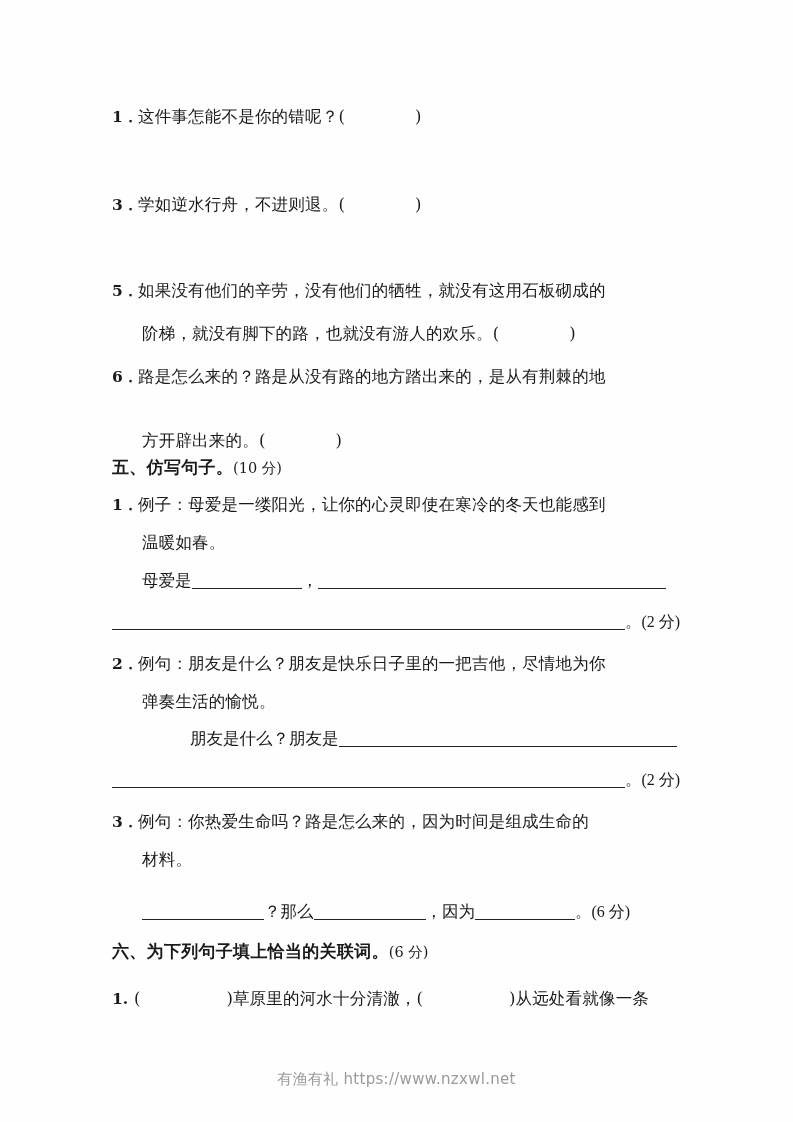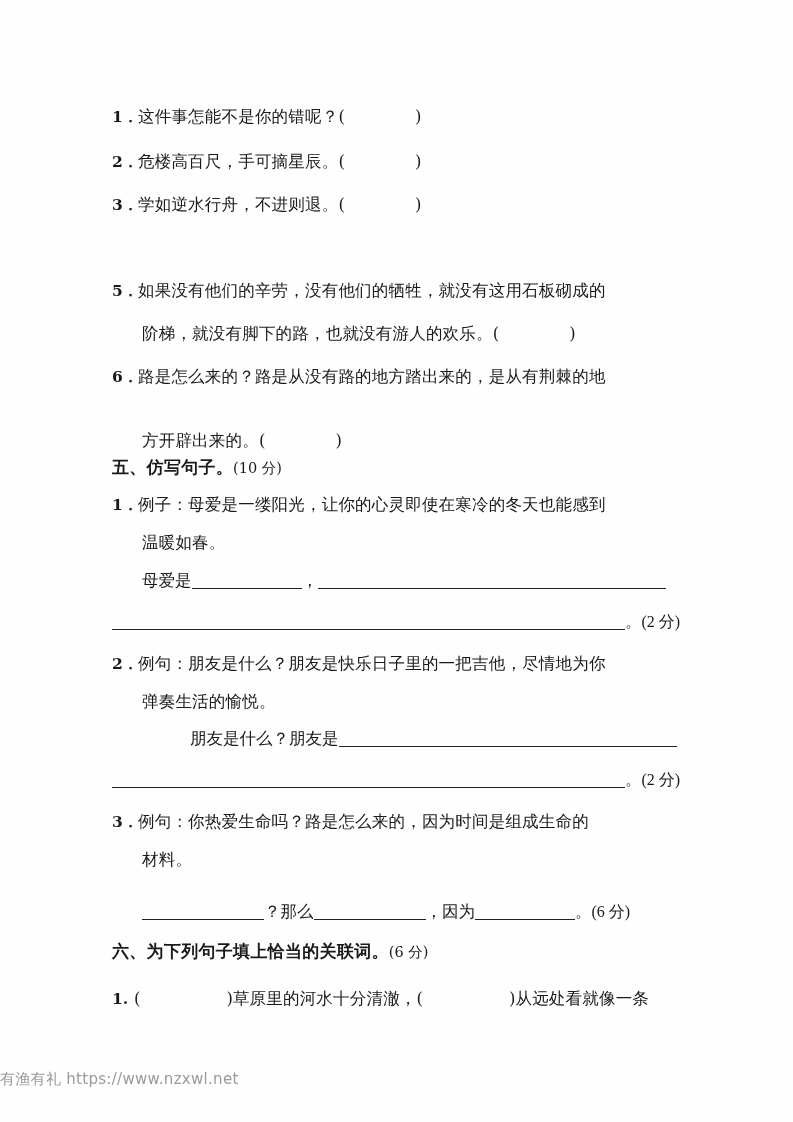--- a/index.html
+++ b/index.html
@@ -97,38 +97,36 @@
     font-size: 16px;
     font-family: Liberation Serif, serif;
   }
 
   
   .footer {
     position: absolute;
     left: 0;
     right: 0;
     top: 1070px;
+    text-align: center;
     color: #9a9a9a;
     font-size: 15px;
     font-family: "DejaVu Sans", "Liberation Sans", sans-serif;
     letter-spacing: 0.3px;
   }
 </style>
 </head>
 <body>
 
 <div class="page">
 
   <div class="qrow" style="top:98px;">
     <span class="qnum">1．</span><span class="qtext">这件事怎能不是你的错呢？(</span><span class="slot-sm"></span><span class="paren">)</span>
   </div>
 
-  <div class="qrow" style="top:143px;">
-    <span class="qnum">2．</span><span class="qtext">危楼高百尺，手可摘星辰。(</span><span class="slot-sm"></span><span class="paren">)</span>
-  </div>
 
   <div class="qrow" style="top:186px;">
     <span class="qnum">3．</span><span class="qtext">学如逆水行舟，不进则退。(</span><span class="slot-sm"></span><span class="paren">)</span>
   </div>
 
 
   <div class="qrow" style="top:272px;">
     <span class="qnum">5．</span><span class="qtext">如果没有他们的辛劳，没有他们的牺牲，就没有这用石板砌成的</span>
   </div>
   <div class="cont" style="top:315px;">

